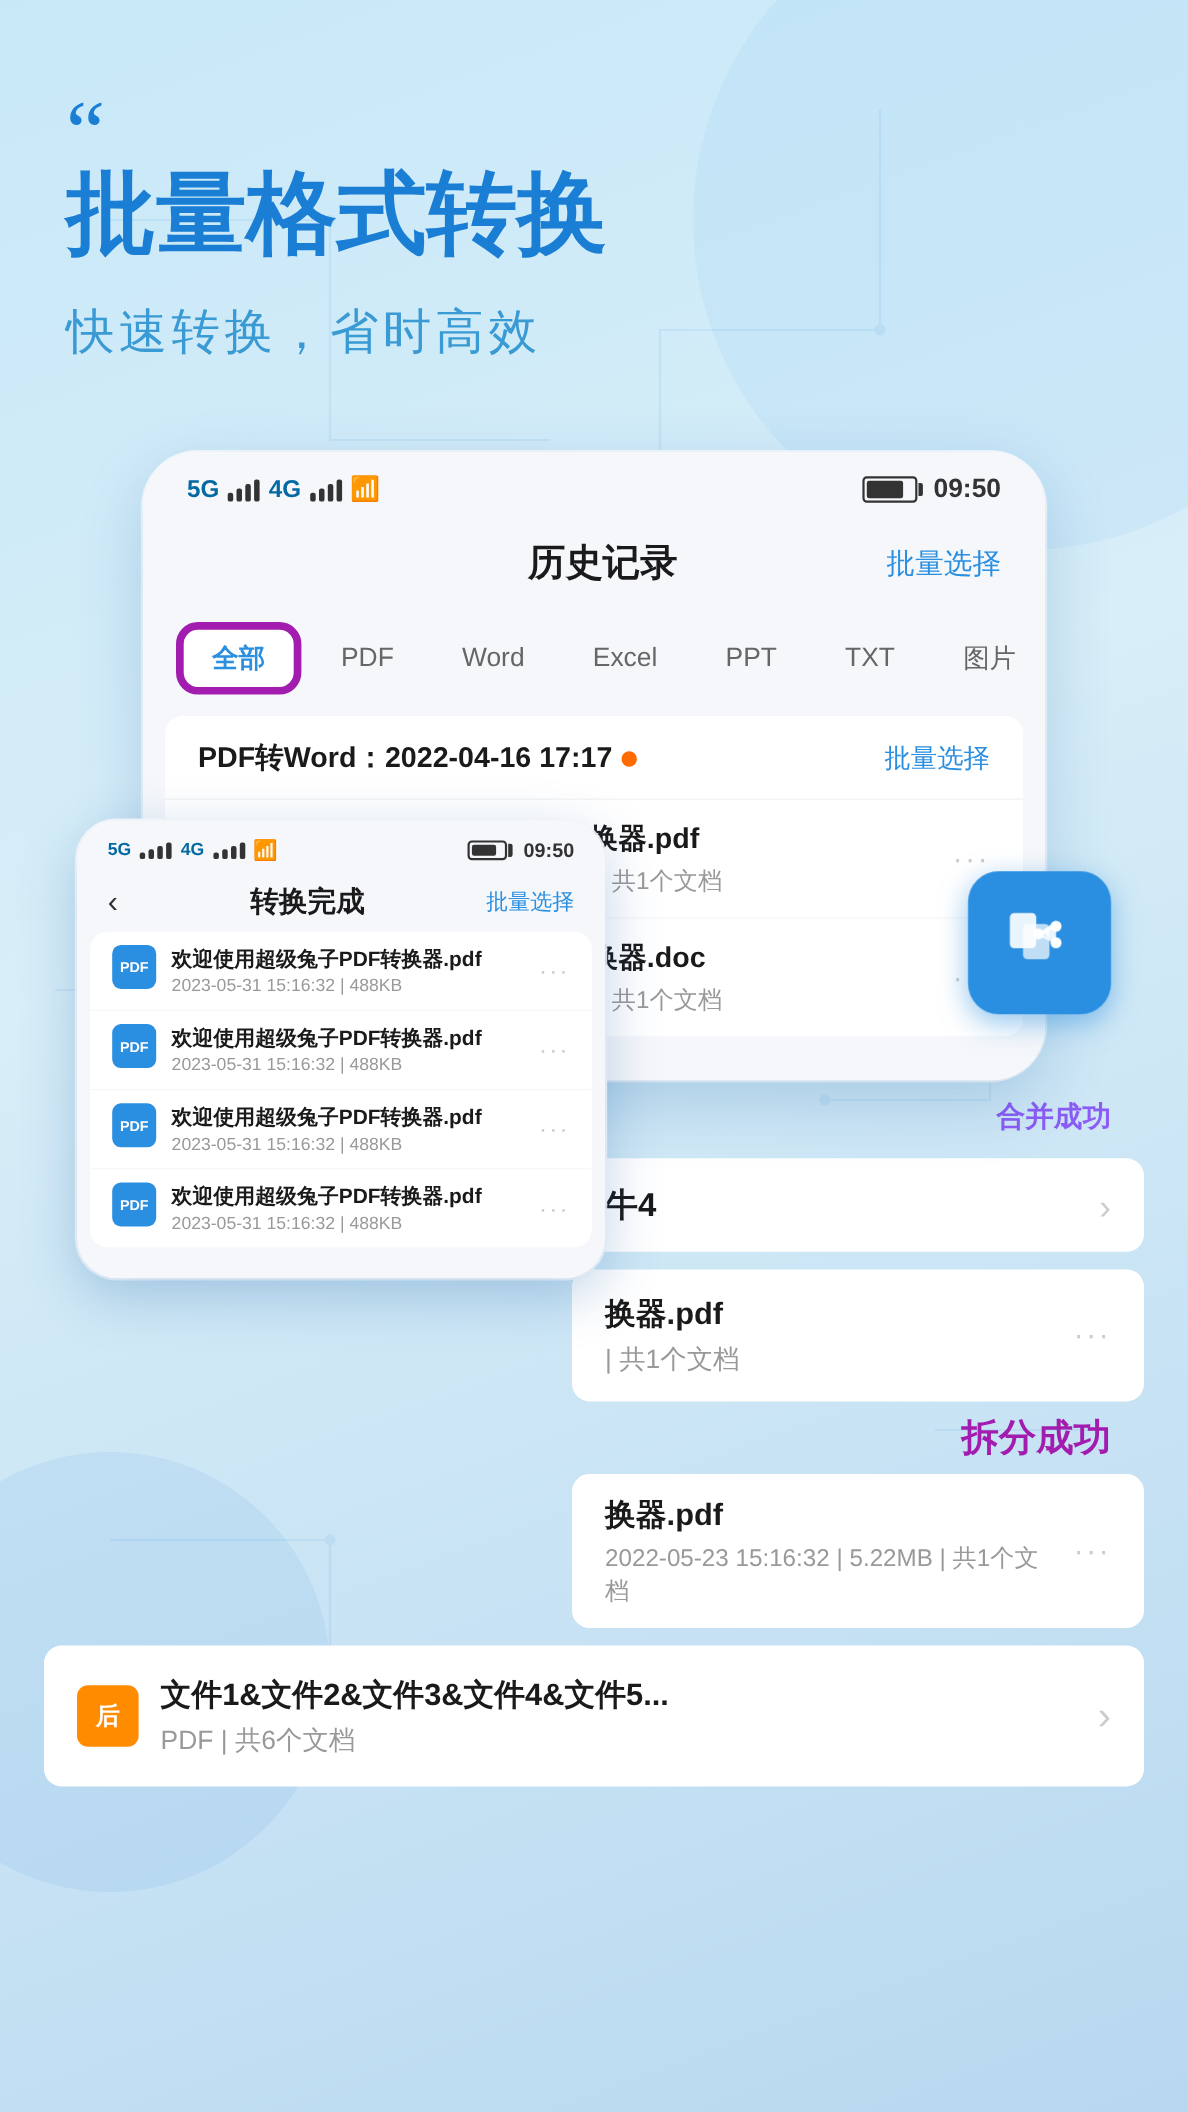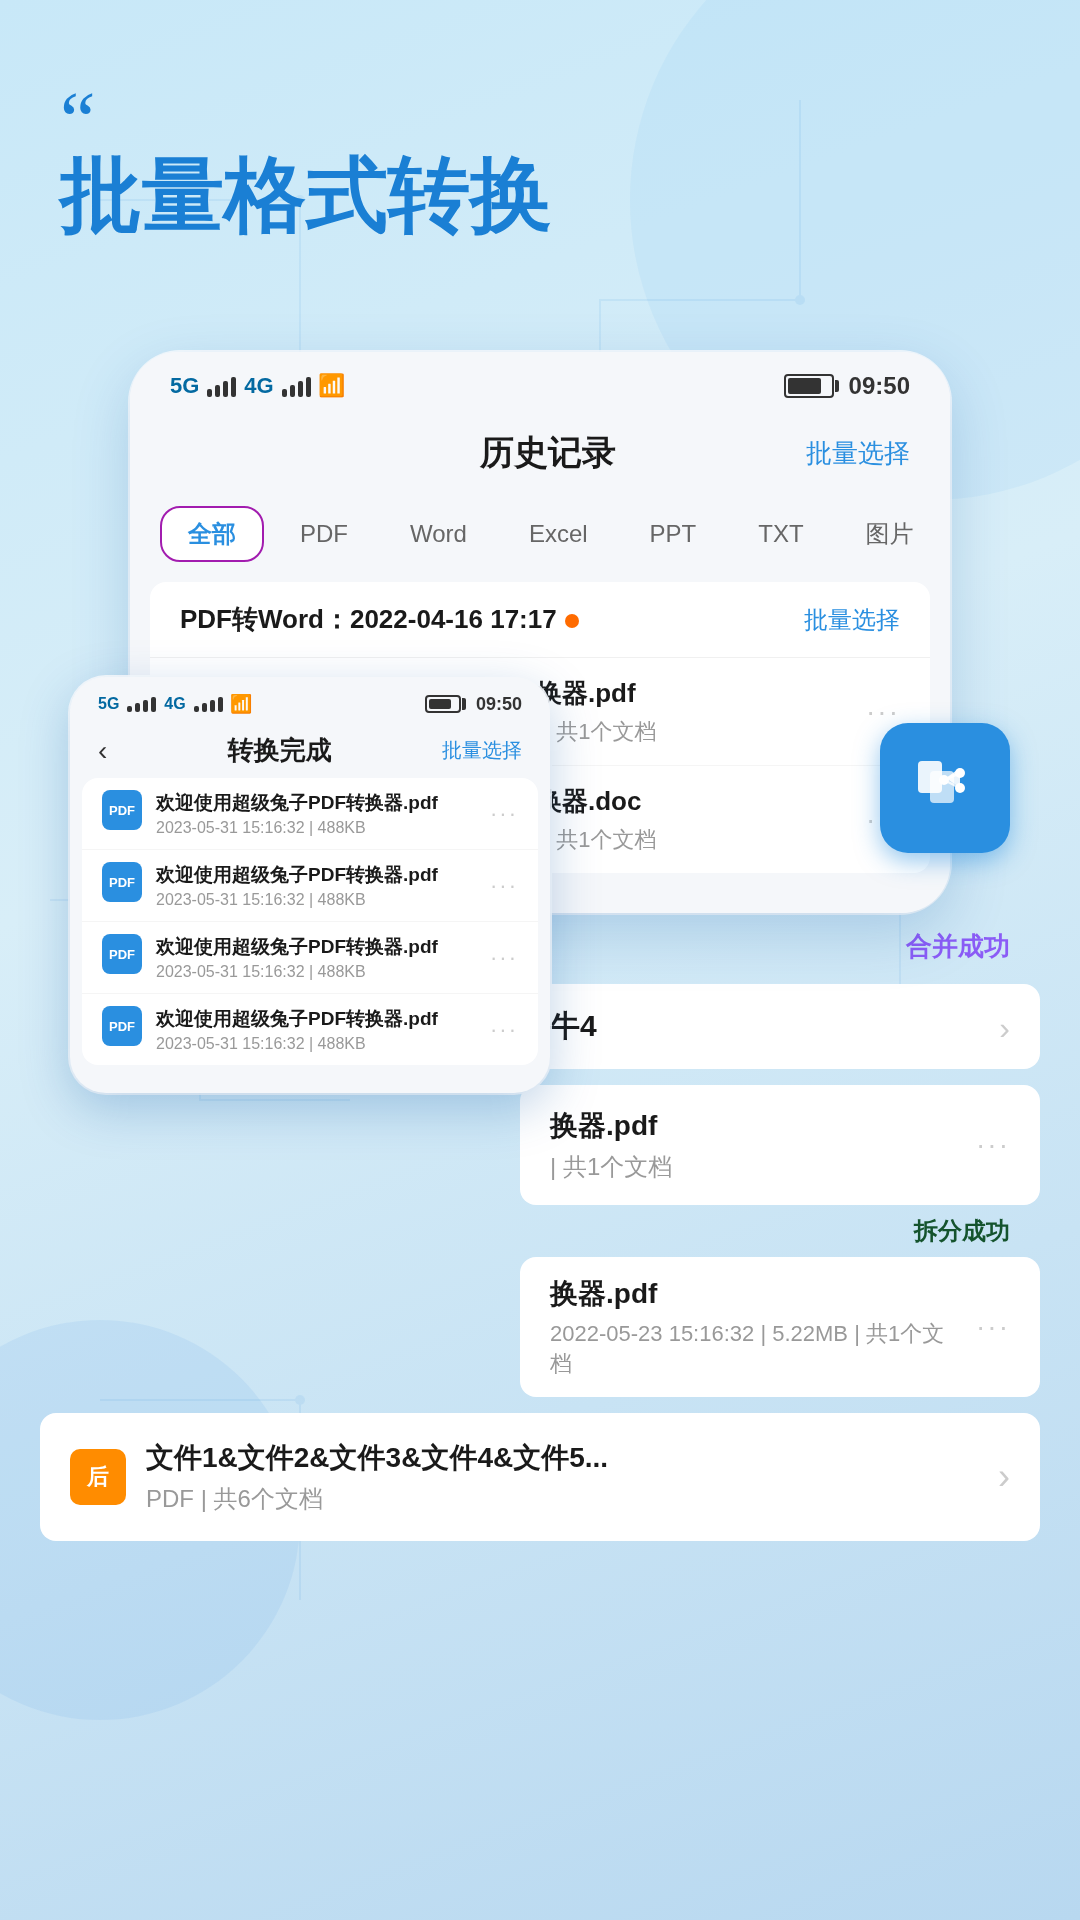--- a/index.html
+++ b/index.html
@@ -176,21 +176,21 @@
       font-weight: 500;
       color: #666;
       background: transparent;
       border: none;
       white-space: nowrap;
       cursor: pointer;
     }
     .filter-tab.active {
       background: white;
       color: #2a8fe0;
-      border: 2px solid #a21caf;
+      border: 7px solid #a21caf;
       font-weight: 600;
     }
 
     
     .conversion-group {
       margin: 0 20px 10px 20px;
       background: white;
       border-radius: 16px;
       overflow: hidden;
     }
@@ -371,20 +371,21 @@
     <path d="M100,1400 L300,1400 L300,1600" stroke="#1a7fd4" stroke-width="2" fill="none"></path>
     <path d="M850,1300 L1000,1300" stroke="#1a7fd4" stroke-width="2" fill="none"></path>
     <circle cx="200" cy="900" r="5" fill="#1a7fd4"></circle>
     <circle cx="750" cy="1000" r="5" fill="#1a7fd4"></circle>
     <circle cx="300" cy="1400" r="5" fill="#1a7fd4"></circle>
   </svg>
 
   <div class="hero">
     <div class="hero-quote-icon">“</div>
     <div class="hero-title">批量格式转换</div>
+    <div class="hero-subtitle">快速转换，省时高效</div>
   </div>
 
   <div class="main-content">
     <div class="phone-main">
       <div class="phone-screen">
 
         <div class="status-bar">
           <div class="status-left">
             <span style="font-size:22px;font-weight:700;">5G</span>
             <div class="signal-bars">
@@ -557,21 +558,21 @@
       <div style="display:flex;align-items:center;padding:22px 30px;gap:20px;">
         <div style="flex:1;">
           <div style="font-size:28px;font-weight:600;color:#1a1a1a;margin-bottom:6px;">换器.pdf</div>
           <div style="font-size:24px;color:#999;">| 共1个文档</div>
         </div>
         <div style="color:#ccc;font-size:28px;letter-spacing:2px;">···</div>
       </div>
     </div>
 
     <div style="text-align:right;padding-right:30px;margin-bottom:10px;">
-      <span style="font-size:24px;font-weight:600;color:#14532d;">拆分成功</span>
+      <span style="font-size:34px;font-weight:600;color:#a21caf;">拆分成功</span>
     </div>
 
     <div style="background:white;border-radius:16px;margin-bottom:16px;overflow:hidden;margin-left:480px;">
       <div style="display:flex;align-items:center;padding:18px 30px;gap:20px;">
         <div style="flex:1;">
           <div style="font-size:28px;font-weight:600;color:#1a1a1a;margin-bottom:6px;">换器.pdf</div>
           <div style="font-size:22px;color:#999;">2022-05-23 15:16:32 | 5.22MB | 共1个文档</div>
         </div>
         <div style="color:#ccc;font-size:28px;letter-spacing:2px;">···</div>
       </div>

